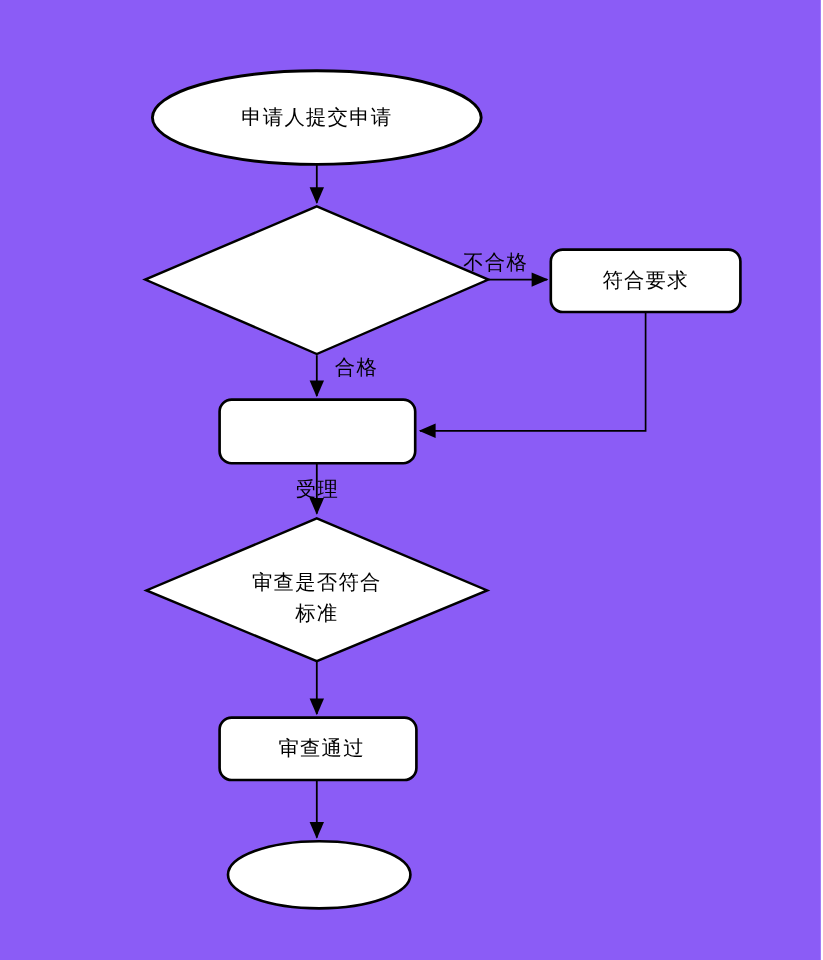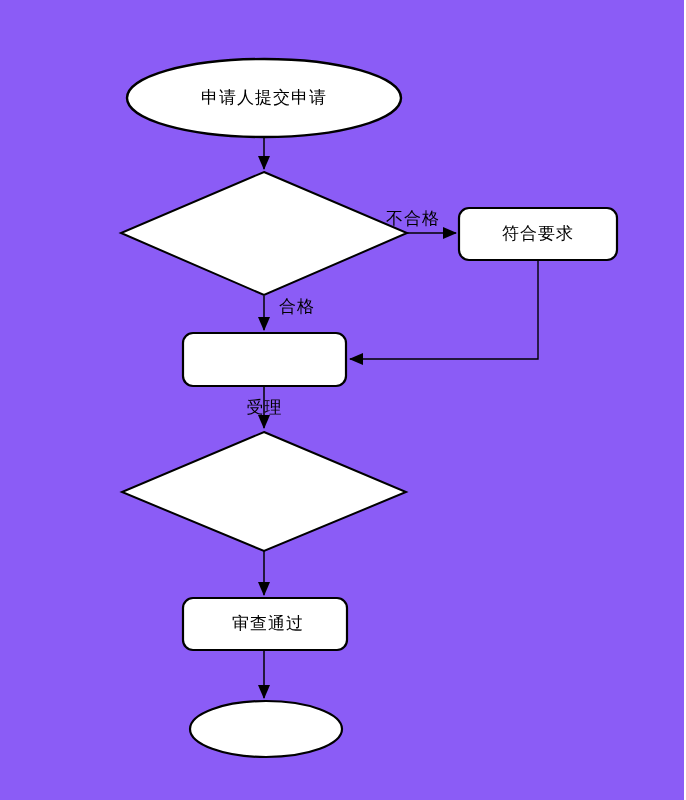--- a/index.html
+++ b/index.html
@@ -78,20 +78,24 @@
     <ellipse class="shape" cx="266" cy="729" rx="76" ry="28" stroke-width="2.2" stroke="#000000"></ellipse>
   </svg>
 
   <div class="node-label" style="left:127px; top:59px; width:274px; height:78px;">申请人提交申请</div>
 
 
   <div class="node-label" style="left:459px; top:208px; width:158px; height:52px;">符合要求</div>
 
   <div class="node-label" style="left:183px; top:333px; width:163px; height:53px;margin-top:48px;">受理</div>
 
+  <div class="node-label multiline" style="left:144px; top:470px; width:240px; height:58px;">
+    <span>审查是否符合</span>
+    <span>标准</span>
+  </div>
 
   <div class="node-label" style="left:186px; top:598px; width:164px; height:52px;">审查通过</div>
 
 
   <div class="edge-label" style="left:386px; top:192px;margin-top:16px;">不合格</div>
 
   <div class="edge-label" style="left:279px; top:296px;">合格</div>
 
 </div>
 

